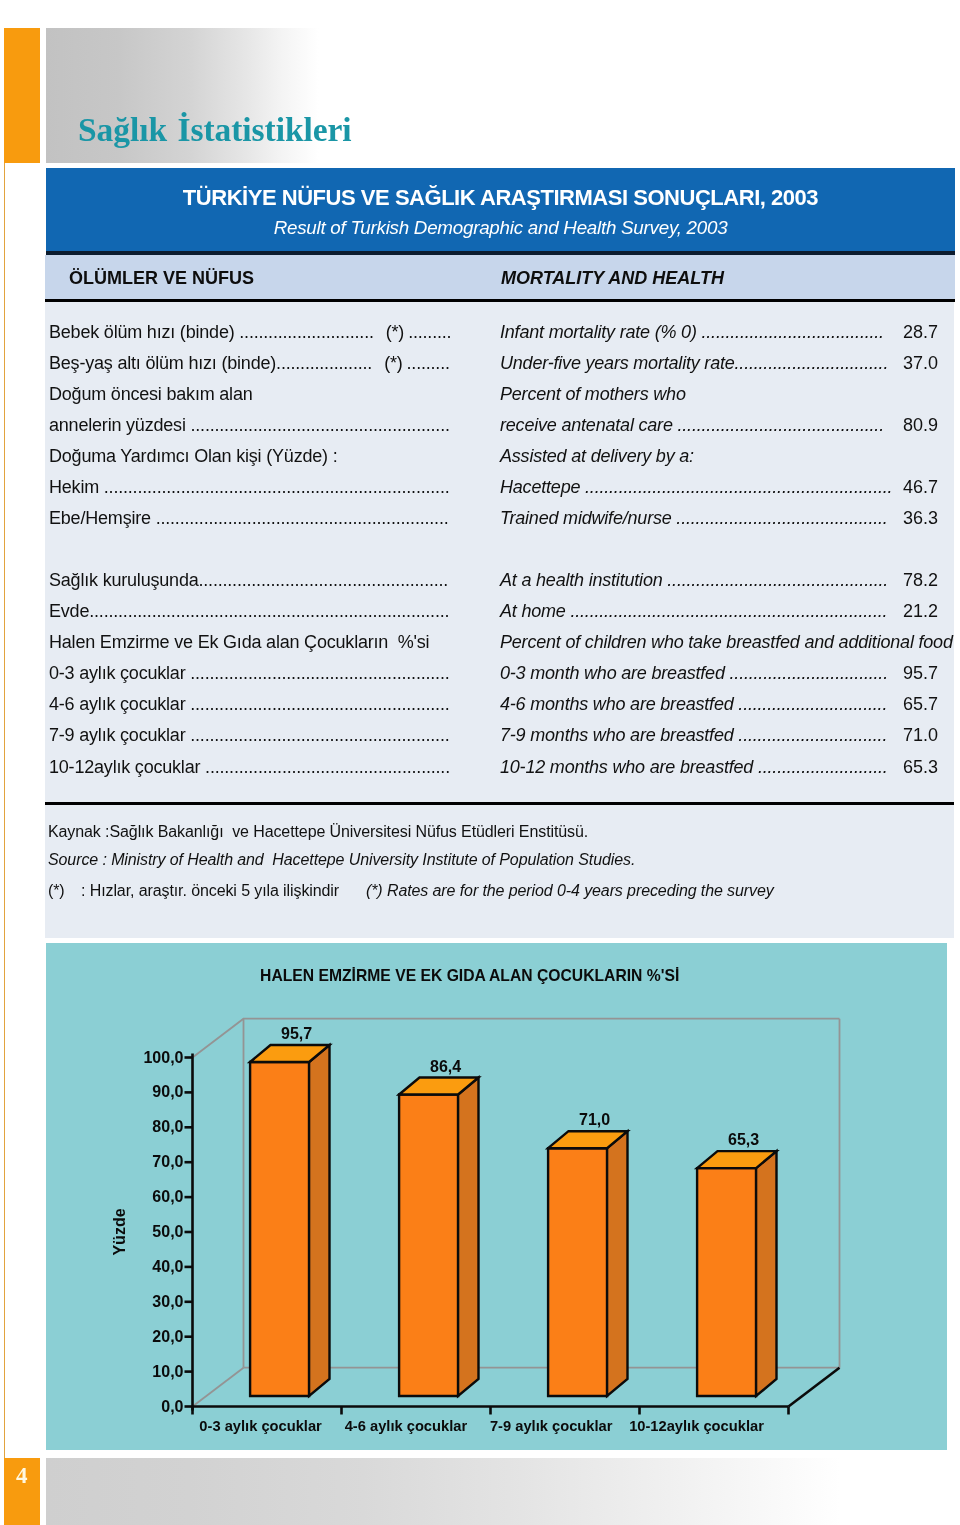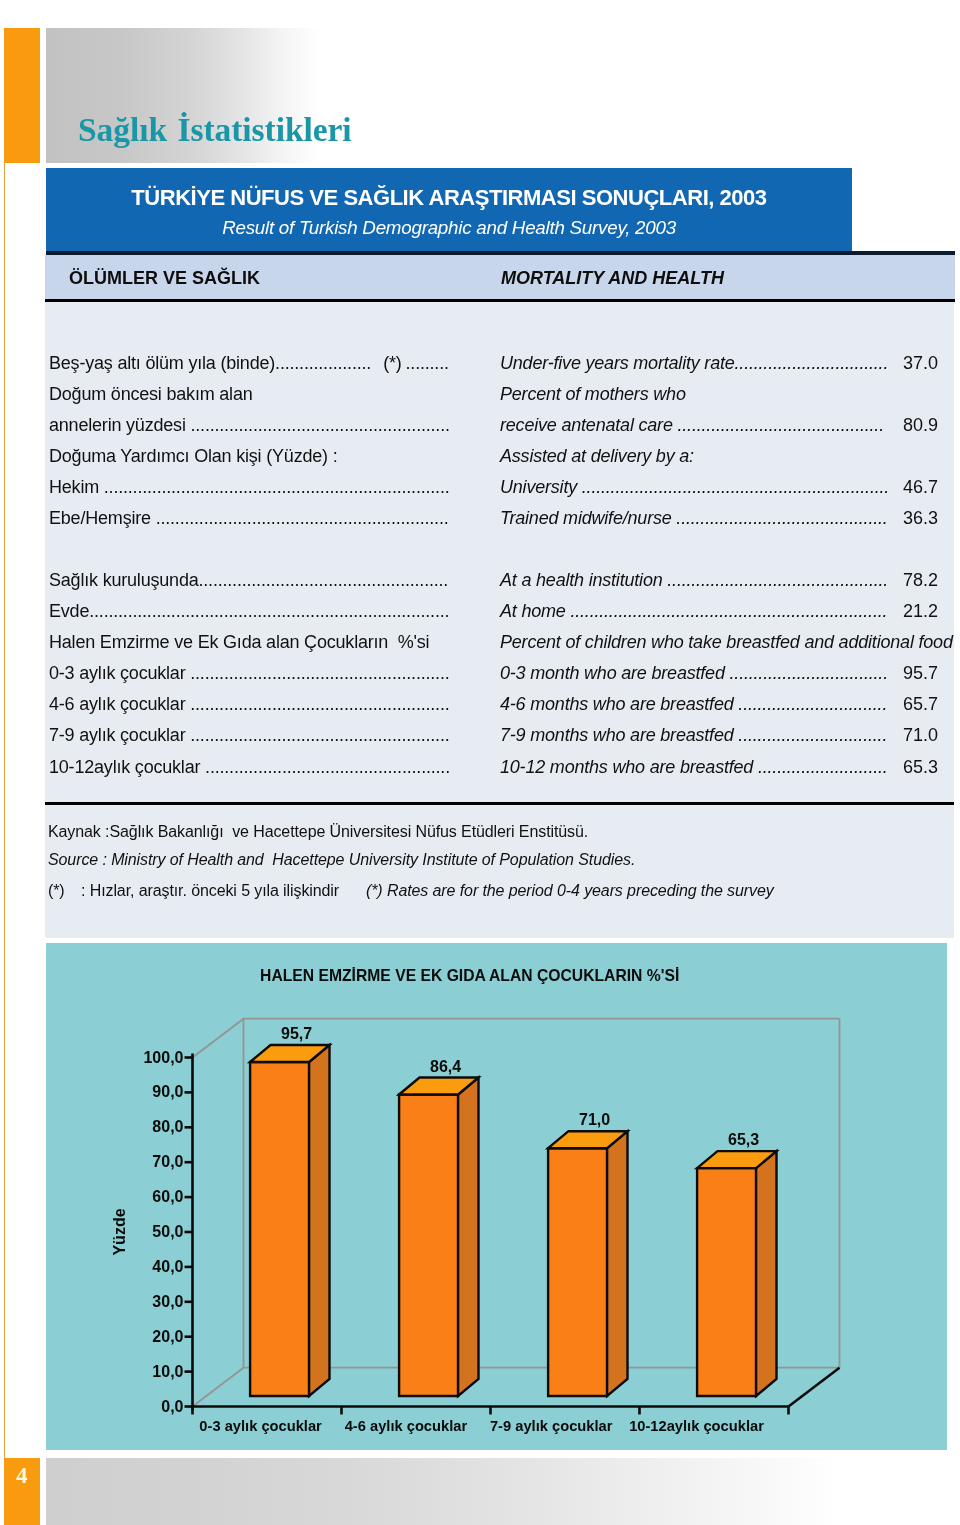--- a/index.html
+++ b/index.html
@@ -3,21 +3,21 @@
 <meta charset="utf-8">
 <style>
   html,body{margin:0;padding:0;}
   body{width:960px;height:1525px;background:#fff;font-family:"Liberation Sans",sans-serif;overflow:hidden;}
   .page{position:relative;width:960px;height:1525px;margin-top:20px;}
   .leftrule{position:absolute;left:4px;top:8px;width:1.4px;height:1432px;background:#e2a33e;}
   .orangetop{position:absolute;left:4px;top:8px;width:35.5px;height:135px;background:#F89B0E;}
   .graygrad{position:absolute;left:46px;top:8px;width:909px;height:135px;
      background:linear-gradient(to right,#c2c2c2 0%,#c7c7c7 8%,#d4d4d4 16%,#e6e6e6 22%,#f4f4f4 26%,#ffffff 30%,#ffffff 100%);}
   .title{position:absolute;left:78px;top:91px;font-family:"Liberation Serif",serif;font-weight:bold;font-size:33.5px;color:#1a96a6;letter-spacing:-0.05px;word-spacing:2px;}
-  .bluebanner{position:absolute;left:46px;top:148px;width:806px;height:83px;background:#1167b2;}
+  .bluebanner{position:absolute;left:46px;top:148px;width:909px;height:83px;background:#1167b2;}
   .bbr{position:absolute;left:46px;top:231px;width:909px;height:4px;background:#0c1c2e;}
   .bb1{color:#fff;font-weight:bold;font-size:22px;letter-spacing:-0.47px;text-align:center;padding-top:19px;line-height:1;}
   .bb2{color:#fff;font-style:italic;font-size:18.8px;letter-spacing:-0.25px;text-align:center;padding-top:10px;line-height:1;}
   .secband{position:absolute;left:45px;top:235px;width:910px;height:44px;background:#c7d6eb;}
   .secband .l{position:absolute;left:24px;top:13px;font-weight:bold;font-size:18px;color:#0d0d0d;}
   .secband .r{position:absolute;left:456px;top:13px;font-weight:bold;font-style:italic;font-size:18px;color:#0d0d0d;}
   .secbandr{position:absolute;left:45px;top:279px;width:910px;height:3px;background:#000;}
   .tablebox{position:absolute;left:45px;top:282px;width:909px;height:500px;background:#e7ecf3;}
   .tabler{position:absolute;left:45px;top:782px;width:909px;height:3px;background:#000;}
   .footbox{position:absolute;left:45px;top:785px;width:909px;height:133px;background:#e7ecf3;}
@@ -48,48 +48,53 @@
   <div class="leftrule"></div>
   <div class="orangetop"></div>
   <div class="graygrad"></div>
   <div class="title">Sağlık İstatistikleri</div>
   <div class="bluebanner">
     <div class="bb1">TÜRKİYE NÜFUS VE SAĞLIK ARAŞTIRMASI SONUÇLARI, 2003</div>
     <div class="bb2">Result of Turkish Demographic and Health Survey, 2003</div>
   </div>
   <div class="bbr"></div>
   <div class="secband">
-    <div class="l">ÖLÜMLER VE SAĞLIK</div>
+    <div class="l">ÖLÜMLER VE NÜFUS</div>
     <div class="r">MORTALITY AND HEALTH</div>
   </div>
   <div class="secbandr"></div>
   <div class="tablebox"></div>
+  <div class="row" style="top:301.5px">
+      <div class="lcol"><span>Bebek ölüm hızı (binde)</span><span class="dots"> ............................</span><span class="note" style="padding-left:12px">(*)</span><span class="dots" style="padding-left:4px">.........</span></div>
+      <div class="rcol"><span>Infant mortality rate (% 0)</span><span class="dots"> ......................................</span></div>
+      <div class="val">28.7</div>
+    </div>
   <div class="row" style="top:332.6px">
-      <div class="lcol"><span>Beş-yaş altı ölüm yıla (binde)</span><span class="dots">....................</span><span class="note" style="padding-left:12px">(*)</span><span class="dots" style="padding-left:4px">.........</span></div>
+      <div class="lcol"><span>Beş-yaş altı ölüm hızı (binde)</span><span class="dots">....................</span><span class="note" style="padding-left:12px">(*)</span><span class="dots" style="padding-left:4px">.........</span></div>
       <div class="rcol"><span>Under-five years mortality rate</span><span class="dots">................................</span></div>
       <div class="val">37.0</div>
     </div>
   <div class="row" style="top:363.6px">
       <div class="lcol"><span>Doğum öncesi bakım alan</span><span class="dots"></span></div>
       <div class="rcol"><span>Percent of mothers who</span><span class="dots"></span></div>
       <div class="val"></div>
     </div>
   <div class="row" style="top:394.7px">
       <div class="lcol"><span>annelerin yüzdesi</span><span class="dots"> ......................................................</span></div>
       <div class="rcol"><span>receive antenatal care</span><span class="dots"> ...........................................</span></div>
       <div class="val">80.9</div>
     </div>
   <div class="row" style="top:425.8px">
       <div class="lcol"><span>Doğuma Yardımcı Olan kişi (Yüzde) :</span><span class="dots"></span></div>
       <div class="rcol"><span>Assisted at delivery by a:</span><span class="dots"></span></div>
       <div class="val"></div>
     </div>
   <div class="row" style="top:456.9px">
       <div class="lcol"><span>Hekim</span><span class="dots"> ........................................................................</span></div>
-      <div class="rcol"><span>University</span><span class="dots"> ................................................................</span></div>
+      <div class="rcol"><span>Hacettepe</span><span class="dots"> ................................................................</span></div>
       <div class="val">46.7</div>
     </div>
   <div class="row" style="top:487.9px">
       <div class="lcol"><span>Ebe/Hemşire</span><span class="dots"> .............................................................</span></div>
       <div class="rcol"><span>Trained midwife/nurse</span><span class="dots"> ............................................</span></div>
       <div class="val">36.3</div>
     </div>
   <div class="row" style="top:550.1px">
       <div class="lcol"><span>Sağlık kuruluşunda</span><span class="dots">....................................................</span></div>
       <div class="rcol"><span>At a health institution</span><span class="dots"> ..............................................</span></div>

